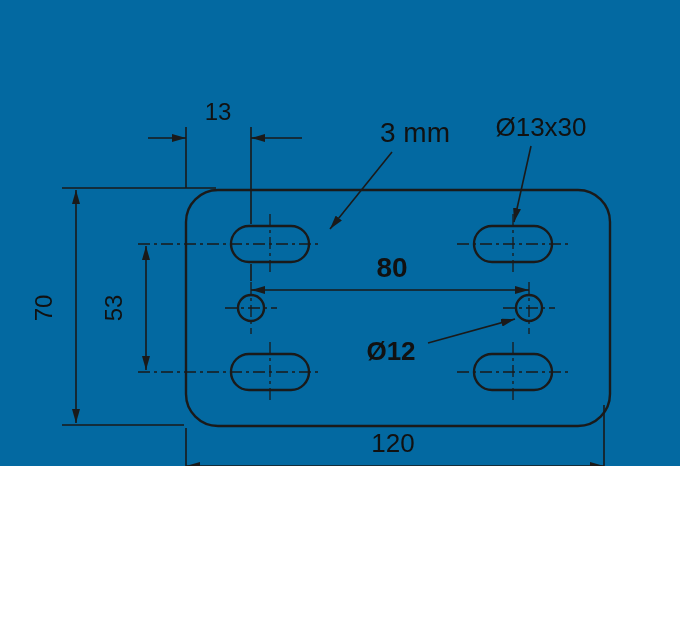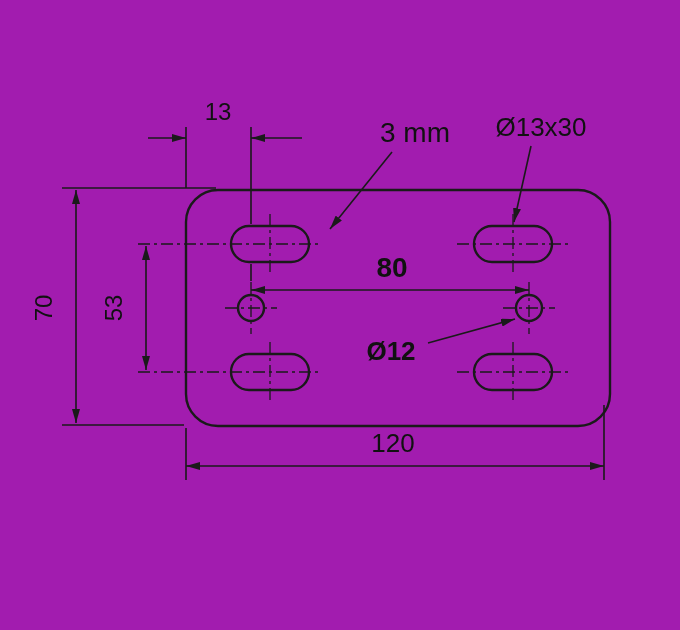--- a/index.html
+++ b/index.html
@@ -3,22 +3,22 @@
 <meta charset="utf-8">
 <style>
   html, body {
     margin: 0;
     padding: 0;
     background: #ffffff;
   }
   .stage {
     position: relative;
     width: 680px;
-    height: 630px;
-    background: #a21caf;
+    height: 466px;
+    background: #0369a1;
     overflow: hidden;
     font-family: "Liberation Sans", sans-serif;
   }
   svg { display: block; }
 
   .outline {
     fill: none;
     stroke: #1a1a1a;
     stroke-width: 2.4;
   }

